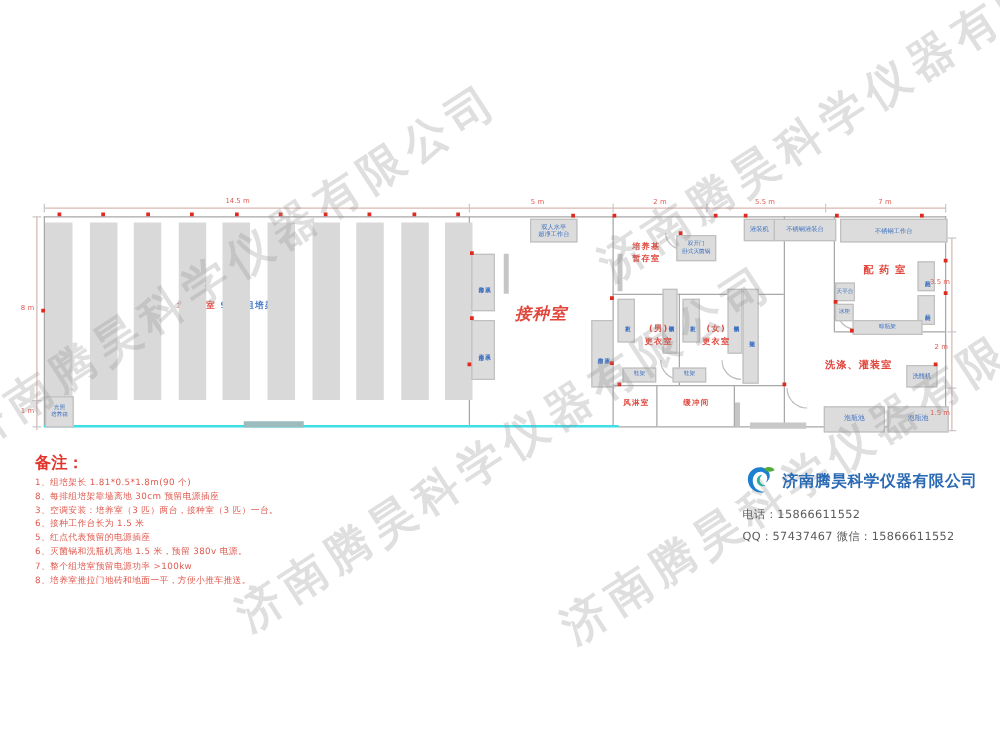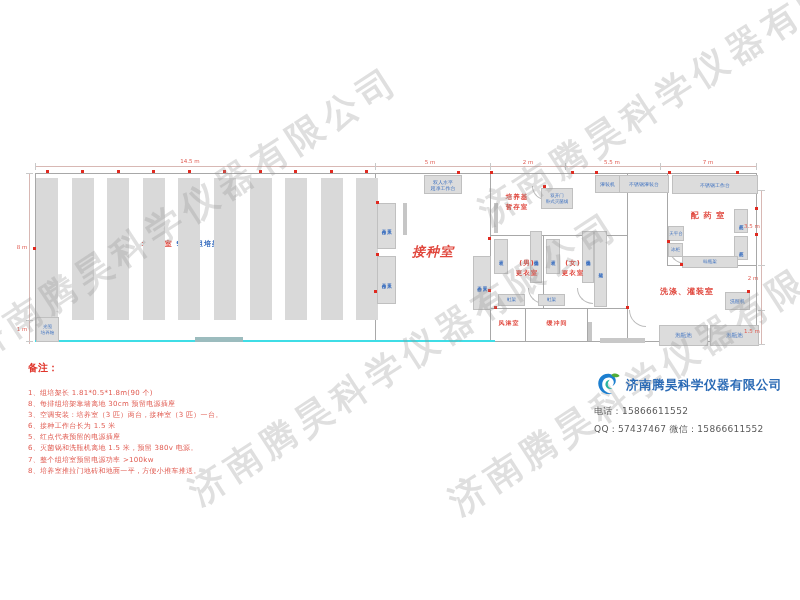--- a/index.html
+++ b/index.html
@@ -37,21 +37,21 @@
   }
   .dimline{position:absolute;background:#d8b8b4;}
   .dimtick{position:absolute;background:#c9c9c9;}
   .dim{position:absolute;color:#e05a50;font-size:5.5px;transform:translateX(-50%);white-space:nowrap;}
   .dot{position:absolute;width:3px;height:3px;background:#e02a20;}
   .arc{position:absolute;border:1px solid #bdbdbd;border-top:none;border-right:none;
        border-radius:0 0 0 100%;background:transparent;}
   .slab{position:absolute;background:#c6c6c6;}
   
   #notes{position:absolute;left:28px;top:361px;width:280px;z-index:6;}
-  #notes .title{color:#e0362c;font-size:10px;font-weight:700;margin-bottom:15px;}
+  #notes .title{color:#e0362c;font-size:13px;font-weight:700;margin-bottom:4px;}
   #notes .item{color:#e05a50;font-size:7px;line-height:7.5px;margin-bottom:3.6px;letter-spacing:0.3px;}
   
   #company{position:absolute;left:594px;top:371px;width:205px;z-index:6;}
   #company .head{display:flex;align-items:center;}
   #company .name{color:#2a6ab5;font-size:12.5px;font-weight:700;margin-left:4px;letter-spacing:0.5px;}
   #company .line{color:#5a5a5a;font-size:9px;margin-top:5.5px;letter-spacing:0.3px;}
 </style>
 </head>
 <body>
 

